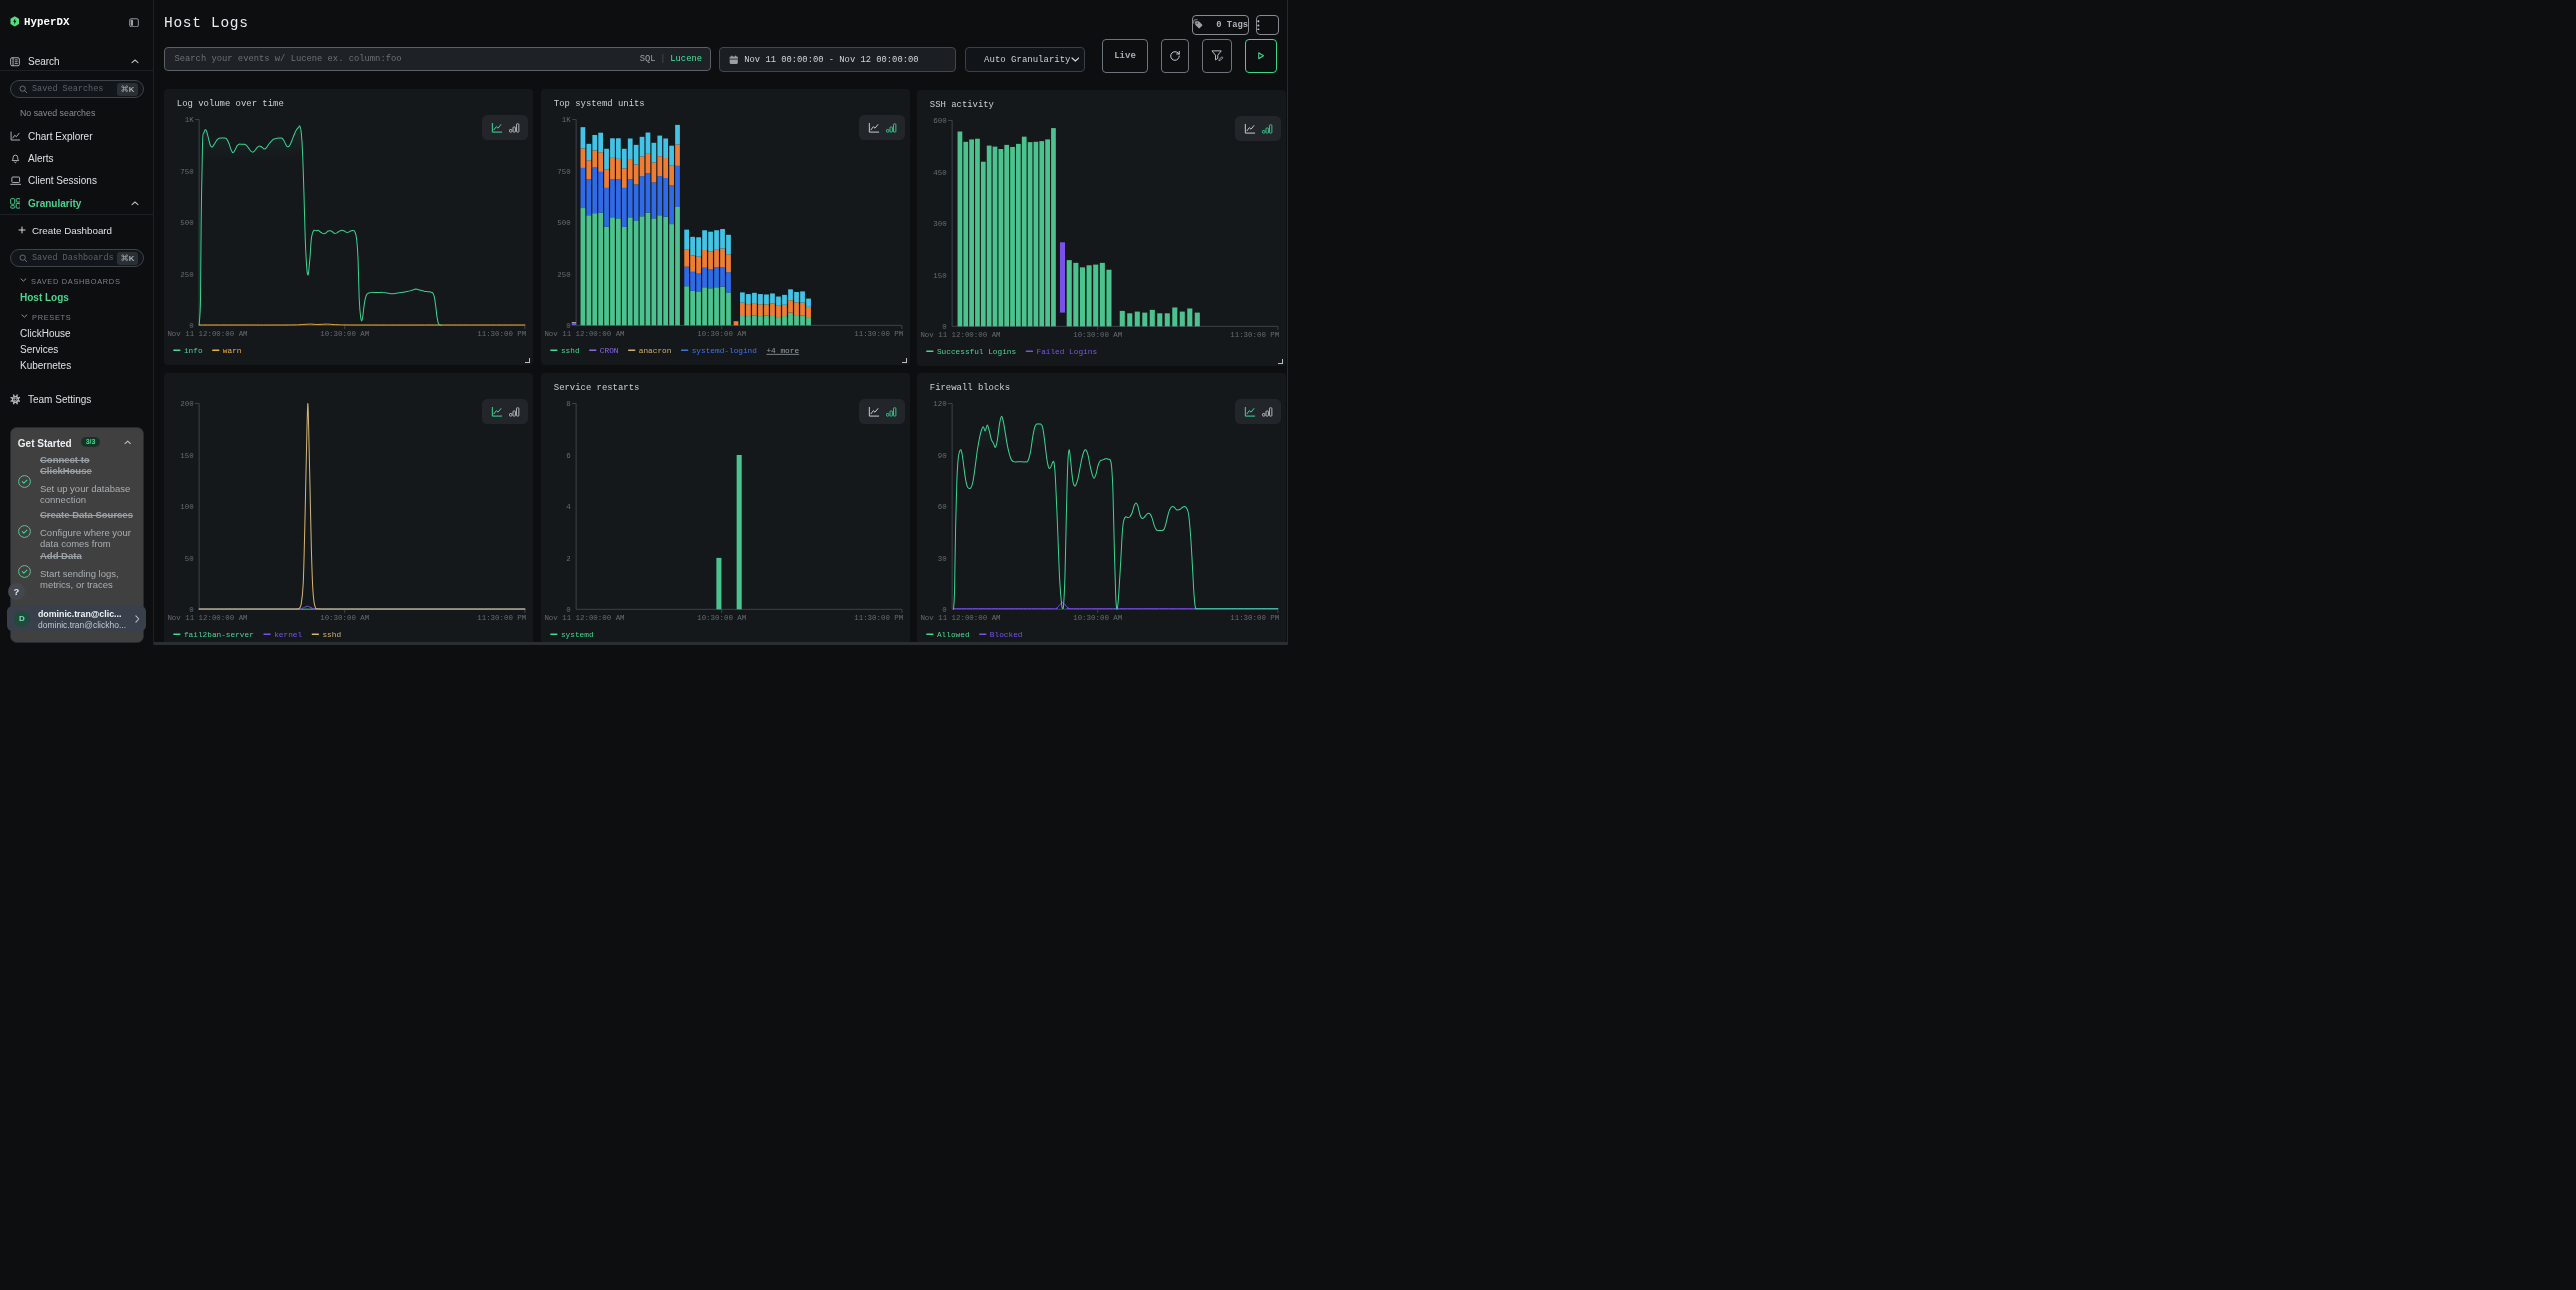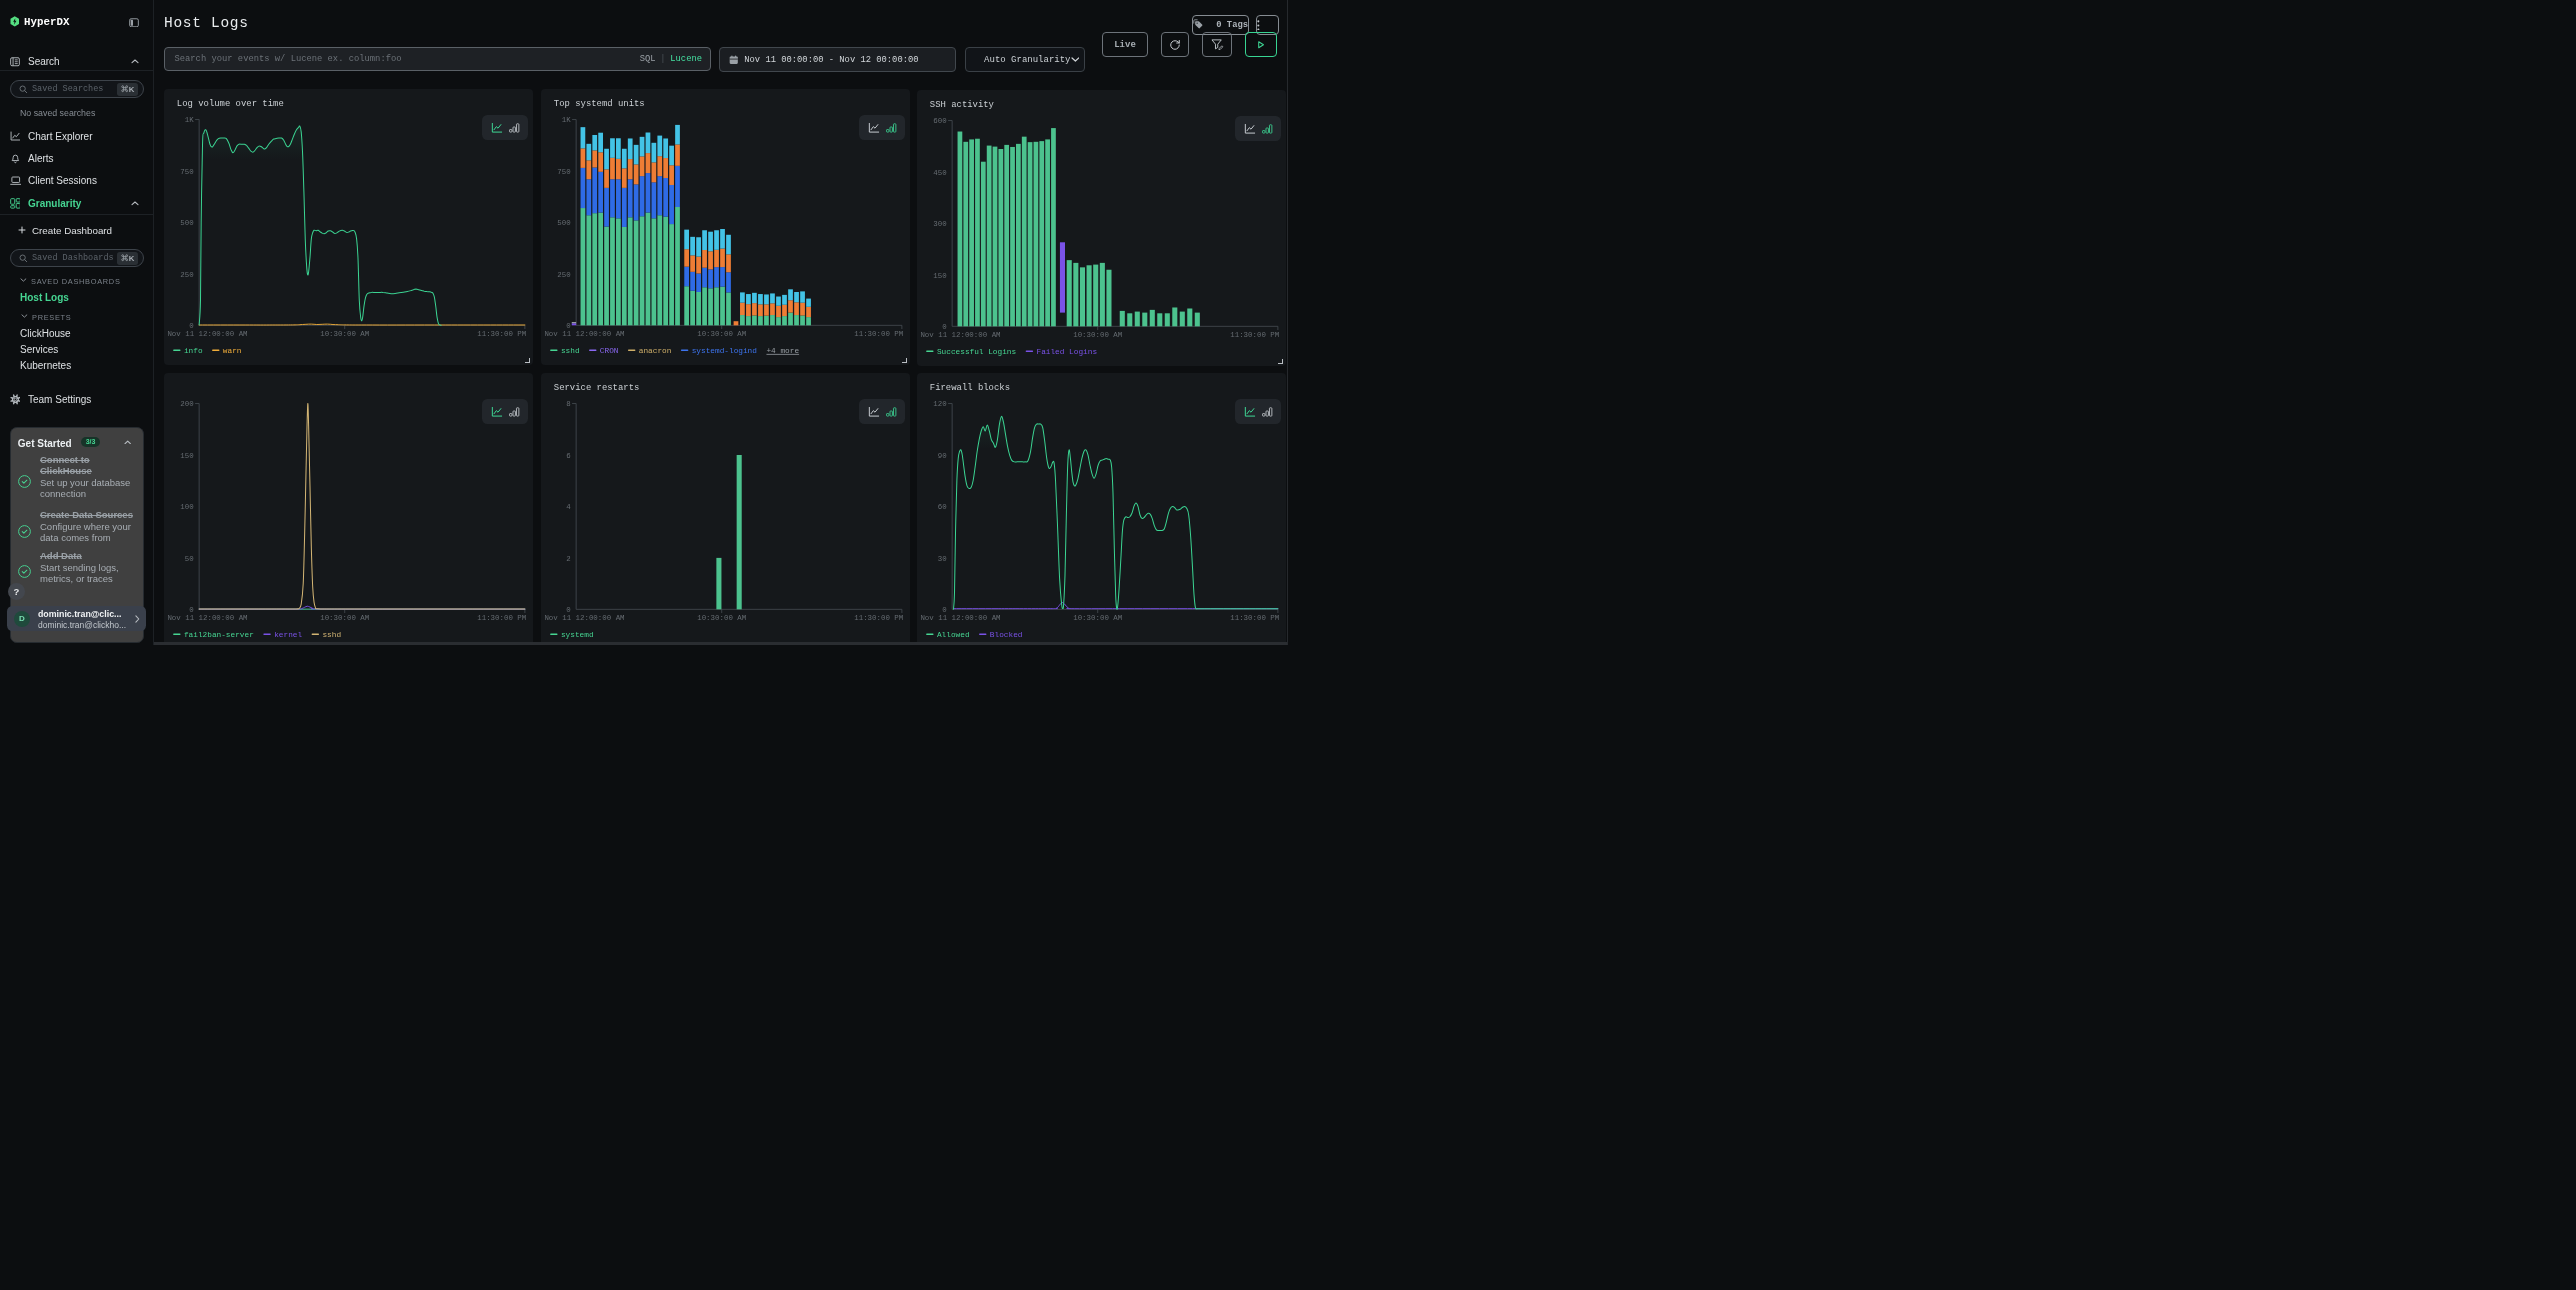--- a/index.html
+++ b/index.html
@@ -9,35 +9,35 @@
 .nav{position:absolute;font-size:10px;color:#dde0e3;white-space:nowrap}
 .caps{position:absolute;font-size:7.4px;letter-spacing:0.7px;color:#7b828a;font-weight:400;white-space:nowrap}
 .pill{position:absolute;left:9.5px;width:134px;height:18px;border:0.7px solid #3d434a;border-radius:9px;background:#121519;display:flex;align-items:center}
 .pmag{margin-left:8px;display:flex}
 .ph{margin-left:4.7px;font-family:"Liberation Mono",monospace;font-size:8.5px;color:#5c636a;flex:1}
 .kbd{margin-right:4.7px;background:#2a2f34;border-radius:2.7px;height:13px;padding:0 3.4px;display:flex;align-items:center;gap:0.7px;color:#a6acb2;font-size:7.8px;font-weight:700}
 .card{position:absolute;left:10px;top:427px;width:134px;height:216px;border:0.7px solid #262b30;border-radius:6.8px;background:#404040}
 .badge{position:absolute;left:70px;top:8.8px;background:#173328;color:#46d592;font-size:7px;font-weight:700;border-radius:5.4px;padding:1.4px 4.7px}
 .gi{position:absolute;left:29px;width:99px}
 .gt{font-size:9.5px;font-weight:700;color:#9aa1a7;text-decoration:line-through;line-height:11px}
-.gd{font-size:9.5px;color:#a8aeb4;line-height:10.8px;margin-top:2px}
+.gd{font-size:9.5px;color:#a8aeb4;line-height:10.8px;margin-top:8px}
 .qm{position:absolute;left:8px;top:583px;width:17px;height:17px;border-radius:50%;background:#43474e;color:#e6e8ea;font-size:9.5px;font-weight:700;display:flex;align-items:center;justify-content:center;z-index:7}
 .user{position:absolute;left:7px;top:606px;width:139px;height:25px;border-radius:5.4px;background:#3a404b;z-index:6}
 .avatar{position:absolute;left:6.8px;top:4.7px;width:16px;height:16px;border-radius:50%;background:#1f4a3c;color:#7adfb2;font-weight:700;font-size:8px;display:flex;align-items:center;justify-content:center}
 main{position:absolute;left:0;top:0;right:0;bottom:0}
 .htitle{position:absolute;left:164px;top:15px;font-family:"Liberation Mono",monospace;font-size:14.5px;letter-spacing:0.7px;color:#e9ecee}
 .btn{position:absolute;border:0.7px solid #868c92;border-radius:4px;display:flex;align-items:center;justify-content:space-between;font-family:"Liberation Mono",monospace}
 .tags{left:1192px;top:15px;width:57px;height:20px;gap:4.7px;font-size:8.8px;font-weight:700;color:#aeb4ba}
 .kebab{left:1256px;top:15px;width:23px;height:20px}
 .sbox{position:absolute;left:164px;top:47px;width:547px;height:24px;background:#1e2125;border:0.7px solid #5a6066;border-radius:4px;display:flex;align-items:center;font-family:"Liberation Mono",monospace;font-size:8.8px}
 .sph{margin-left:9.5px;color:#6c7278;flex:1}
 .smode{margin-right:8px;font-size:8.8px}
 .dinput{position:absolute;left:719px;top:47px;width:237px;height:25px;background:#1b1e22;border:0.7px solid #41474d;border-radius:4px;display:flex;align-items:center;gap:6px;padding-left:8.8px;font-family:"Liberation Mono",monospace;font-size:8.8px;color:#d2d6da}
 .gran{position:absolute;left:965px;top:47px;width:120px;height:25px;background:#111418;border:0.7px solid #3a4046;border-radius:4px;display:flex;align-items:center;justify-content:flex-end;padding:0 4.7px 0 6.8px;font-family:"Liberation Mono",monospace;font-size:9px;color:#ccd1d5;white-space:nowrap}
-.btn2{position:absolute;top:32px;height:25px;border:0.7px solid #6d737a;border-radius:4px;display:flex;align-items:center;justify-content:center}
+.btn2{position:absolute;top:39px;height:34px;border:0.7px solid #6d737a;border-radius:4px;display:flex;align-items:center;justify-content:center}
 .live{left:1102px;width:46px;font-family:"Liberation Mono",monospace;font-size:9px;font-weight:700;color:#a7adb3}
 .refresh{left:1161px;width:28px}
 .filter{left:1202px;width:30px}
 .play{left:1245px;width:32px;border-color:#38d593}
 .panel{position:absolute;width:369px;height:276px;background:#15181b;border-radius:4px}
 .cs{position:absolute;left:0;top:0}
 .cs .t{font-family:"Liberation Mono",monospace;font-size:13.2px;fill:#ccd1d5}
 .cs .al{font-family:"Liberation Mono",monospace;font-size:11px;fill:#656b71}
 .cs .lg{font-family:"Liberation Mono",monospace;font-size:11.5px}
 .tgl{position:absolute;right:4.7px;top:26px;width:46px;height:25px;background:#22262b;border-radius:5.4px;display:flex;align-items:center;justify-content:center;gap:6.8px}

